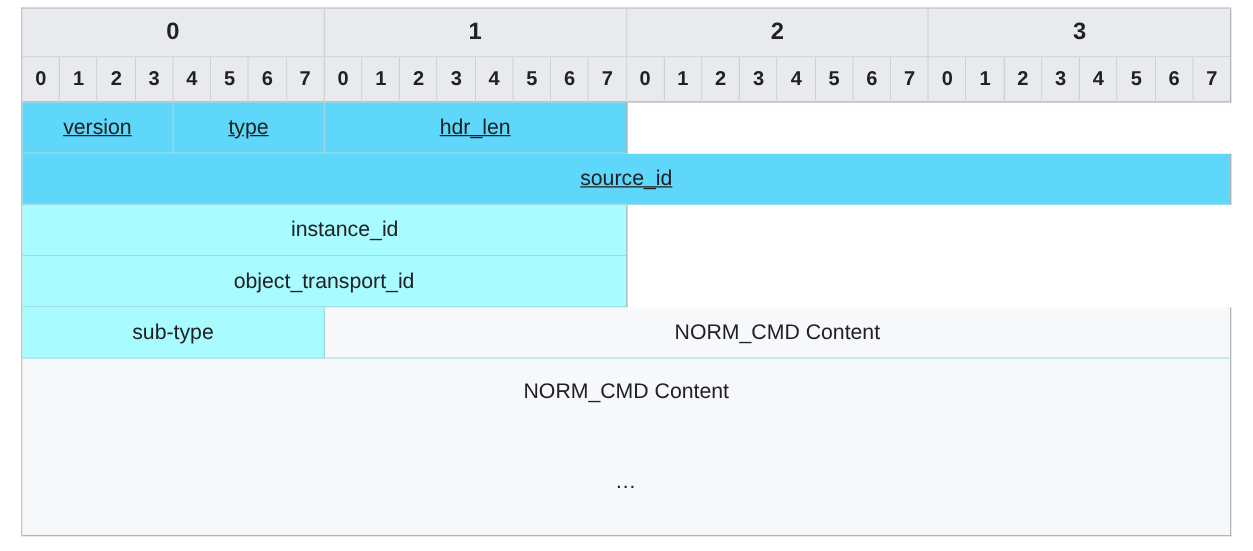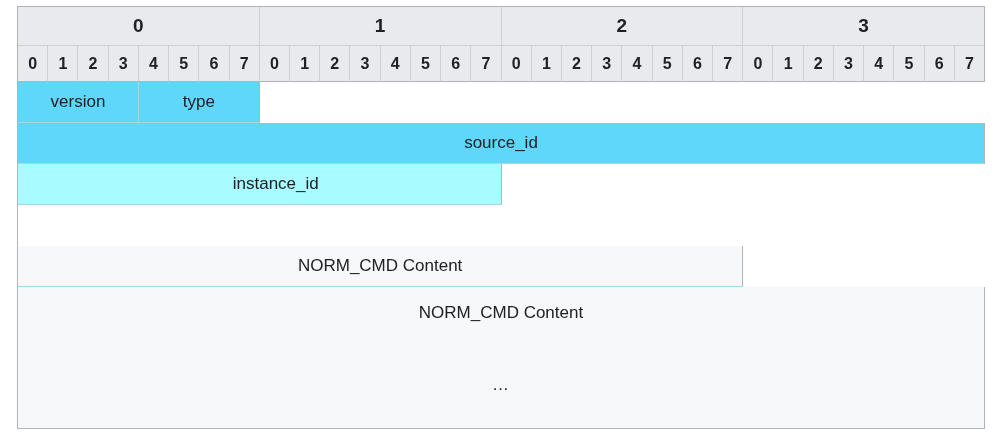--- a/index.html
+++ b/index.html
@@ -74,21 +74,21 @@
 
   
   .row-field { height: 41px; }
   .row-field .cell {
     font-size: 17px;
     border-right-color: #9fd9e2;
     border-bottom-color: #9fd9e2;
   }
   .row-field .cell:last-child { border-right-color: #b0b4b8; }
 
-  .fill-dark  { background: #5fd7fb; }
+  .fill-dark  { background: #5fd7fb; text-decoration: underline; }
   .fill-light { background: #a8fbfe; }
   .fill-none  { background: #f7f8fa; border-right-color: #b0b4b8 !important; }
 
   
   .row-payload { height: 142px; }
   .row-payload .cell {
     background: #f7f8fa;
     font-size: 17px;
     border-right-color: #b0b4b8;
     border-bottom-color: #b0b4b8;
@@ -147,30 +147,33 @@
         <div class="cell" style="width: 3.125%;">4</div>
         <div class="cell" style="width: 3.125%;">5</div>
         <div class="cell" style="width: 3.125%;">6</div>
         <div class="cell" style="width: 3.125%;">7</div>
       </div>
 
     <div id="field-rows-host">
         <div class="row row-field">
           <div class="cell fill-dark" style="width: 12.5%;">version</div>
           <div class="cell fill-dark" style="width: 12.5%;">type</div>
+          <div class="cell fill-dark" style="width: 25%;">hdr_len</div>
         </div>
         <div class="row row-field">
           <div class="cell fill-dark" style="width: 100%;">source_id</div>
         </div>
         <div class="row row-field">
           <div class="cell fill-light" style="width: 50%; padding-left: 33px;">instance_id</div>
         </div>
         <div class="row row-field">
+          <div class="cell fill-light" style="width: 50%;">object_transport_id</div>
         </div>
         <div class="row row-field">
+          <div class="cell fill-light" style="width: 25%;">sub-type</div>
           <div class="cell fill-none" style="width: 75%;">NORM_CMD Content</div>
         </div>
       </div>
 
     <div class="row row-payload">
       <div class="cell" style="width:100%;">
         <span>NORM_CMD Content</span>
         <span class="payload-ellipsis">…</span>
       </div>
     </div>

